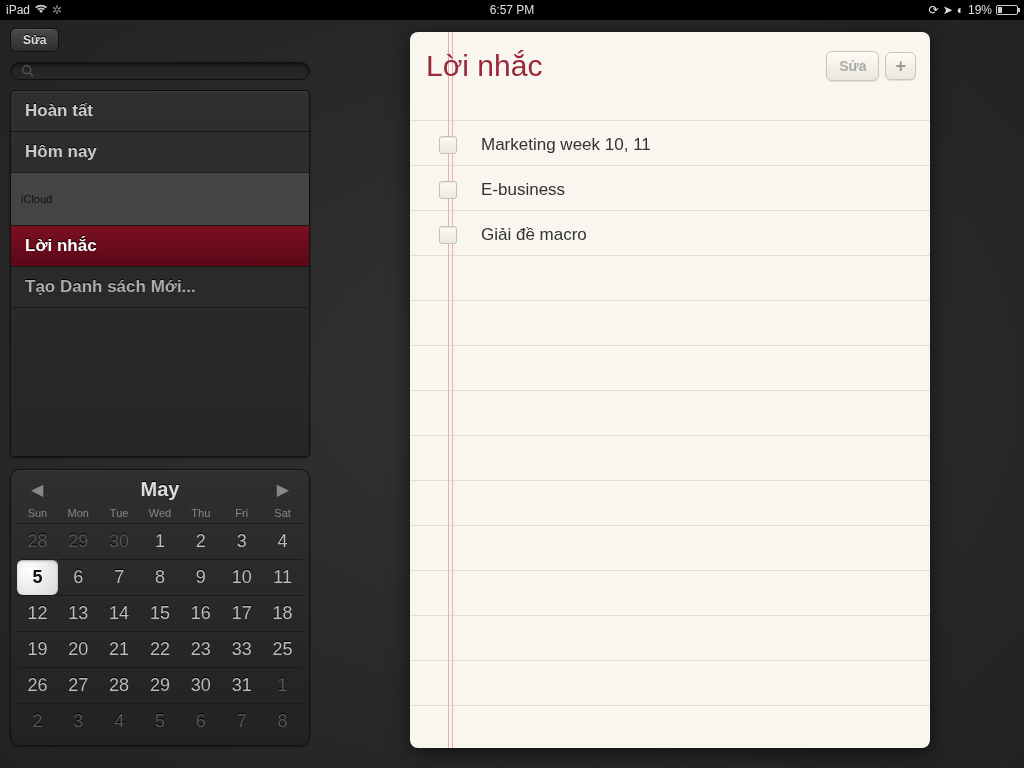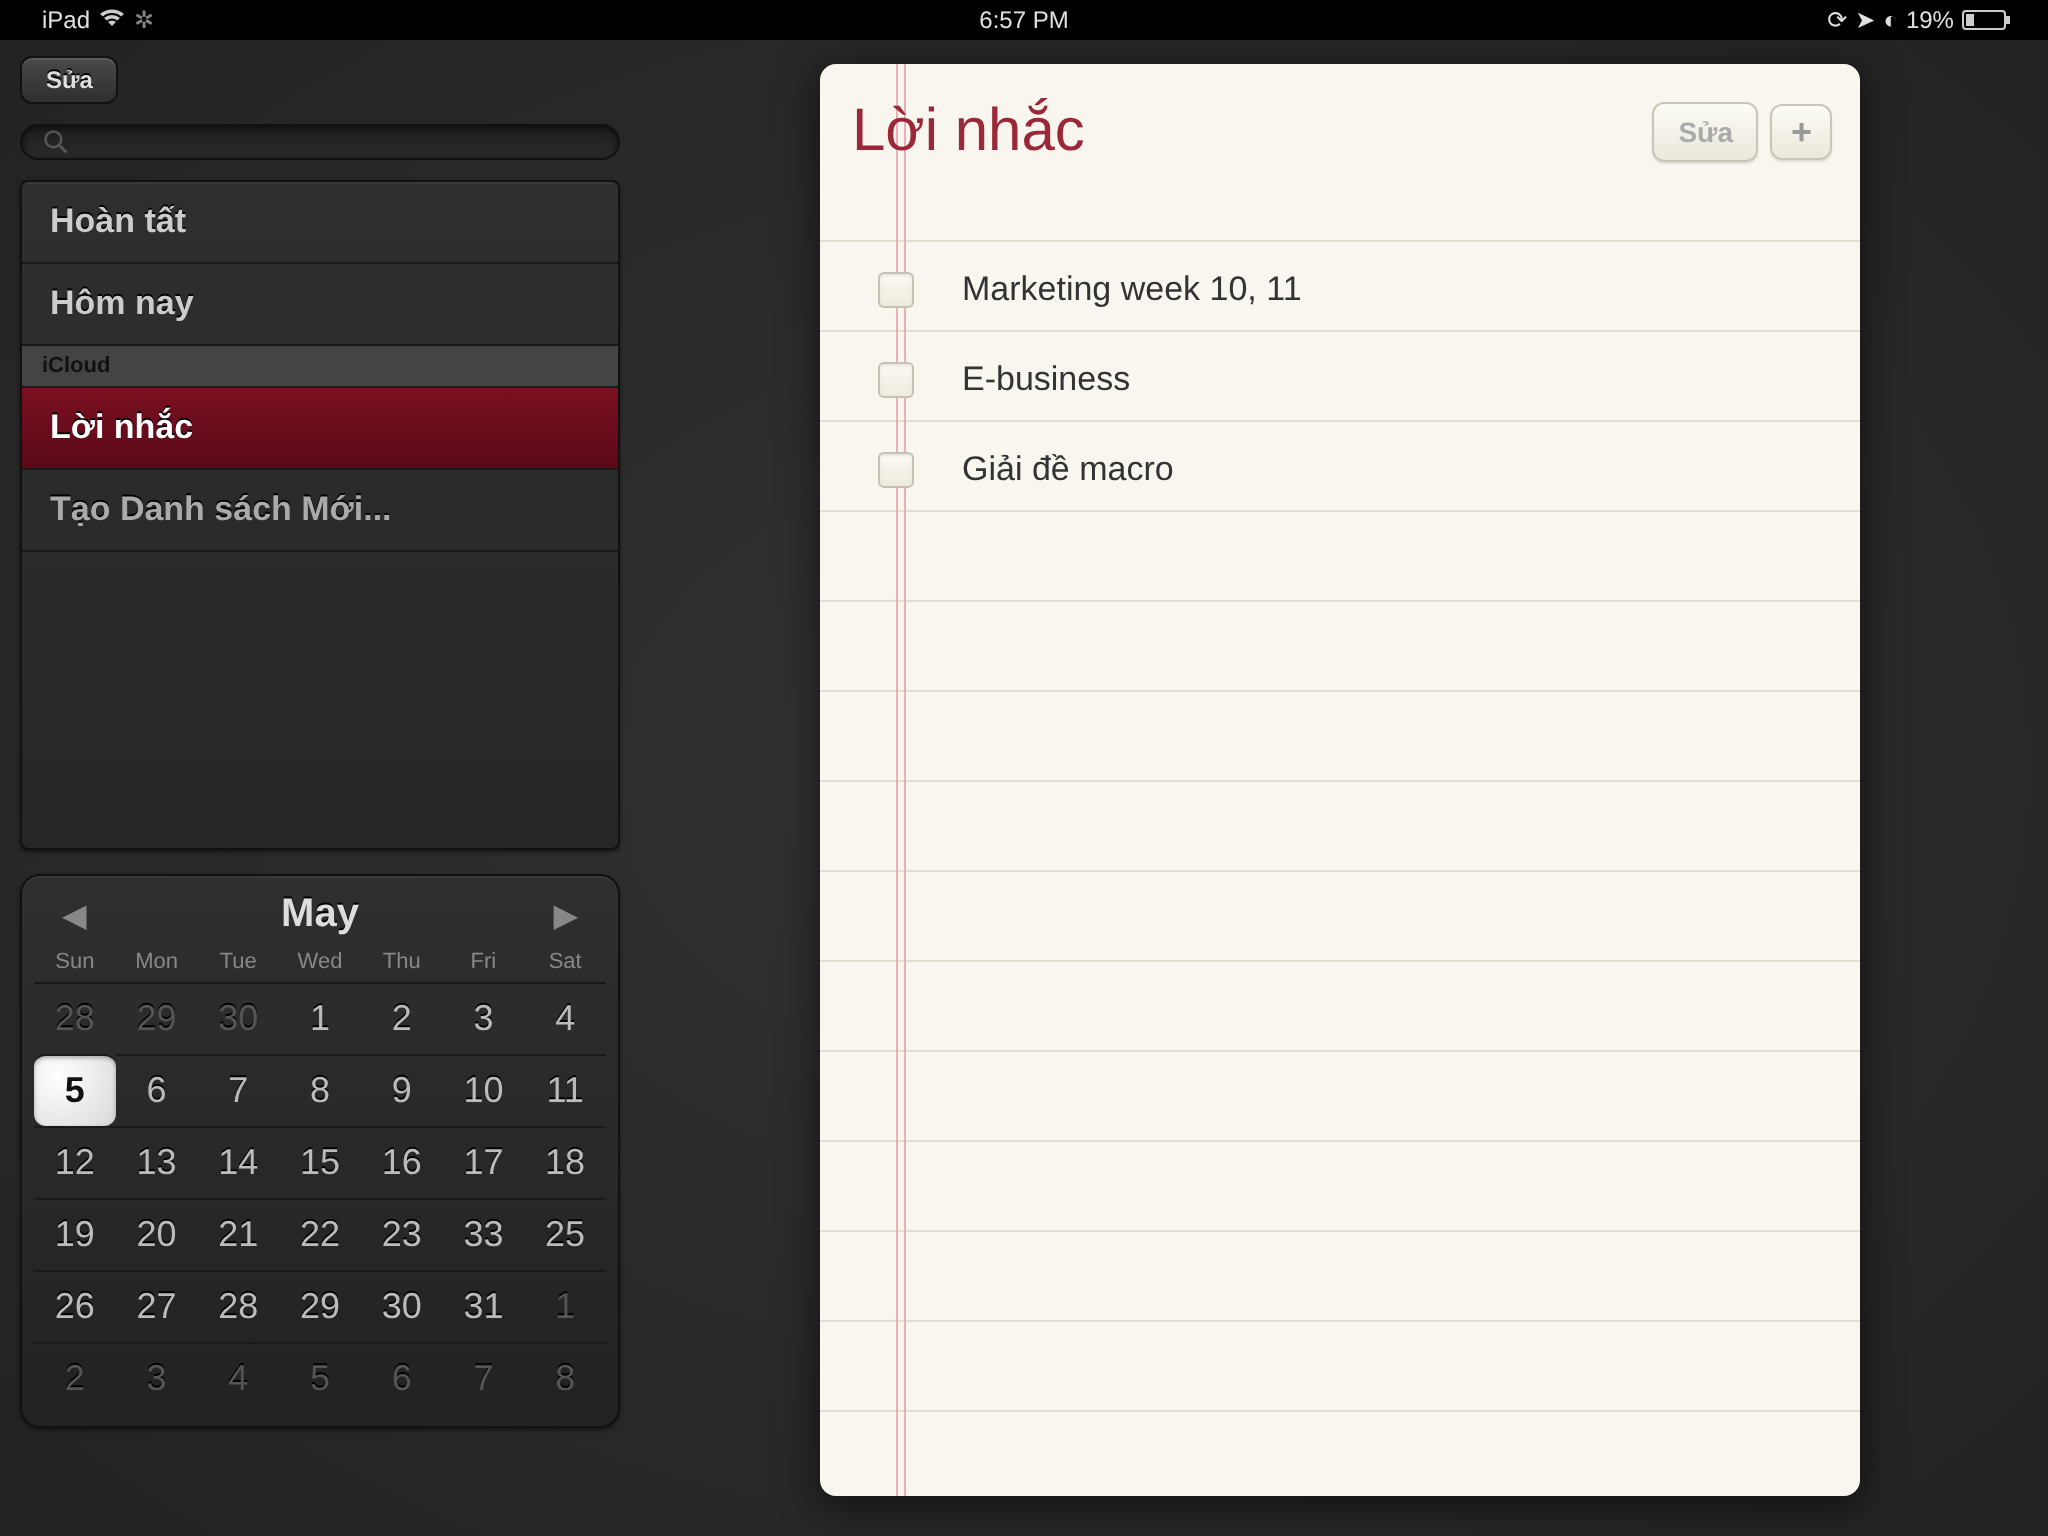--- a/index.html
+++ b/index.html
@@ -10,21 +10,21 @@
   color: #fff;
   position: relative;
 }
 
 
 .status-bar {
   height: 20px;
   background: #000;
   display: flex;
   align-items: center;
-  padding: 0 21px;
+  padding: 0 6px;
   font-size: 12px;
   color: #e0e0e0;
 }
 .status-left { flex: 1; display: flex; align-items: center; gap: 4px; }
 .status-center { flex: 1; text-align: center; font-weight: 500; }
 .status-right { flex: 1; display: flex; justify-content: flex-end; align-items: center; gap: 4px; }
 .battery-icon { width: 22px; height: 10px; border: 1px solid #ccc; border-radius: 2px; position: relative; display: inline-block; }
 .battery-icon::after { content:""; position:absolute; right:-3px; top:2px; width:2px; height:4px; background:#ccc; }
 .battery-fill { position:absolute; left:1px; top:1px; bottom:1px; width:18%; background:#ccc; }
 
@@ -79,22 +79,22 @@
   font-size: 17px;
   font-weight: bold;
   color: #ccc;
   border-bottom: 1px solid #1a1a1a;
   text-shadow: 0 -1px 0 #000;
 }
 .list-section {
   background: #444;
   color: #111;
   font-size: 11px;
-  font-weight: bold;
-  padding: 4px 10px;
+  font-weight: normal;
+  padding: 20px 10px;
   border-bottom: 1px solid #1a1a1a;
   text-shadow: none;
 }
 .list-item.selected {
   background: linear-gradient(#7a1020,#5a0818);
   color: #fff;
 }
 .list-item.create { color: #aaa; }
 .list-spacer { height: 148px; }
 

